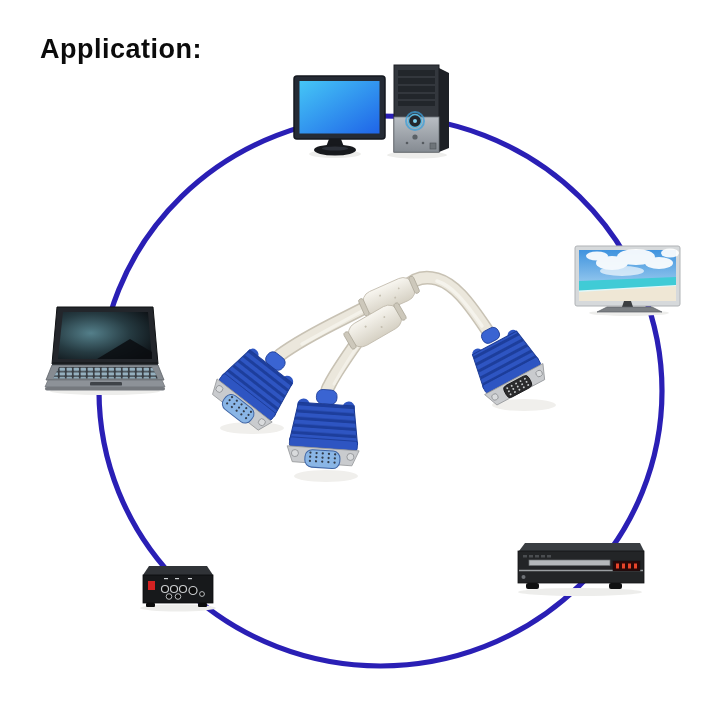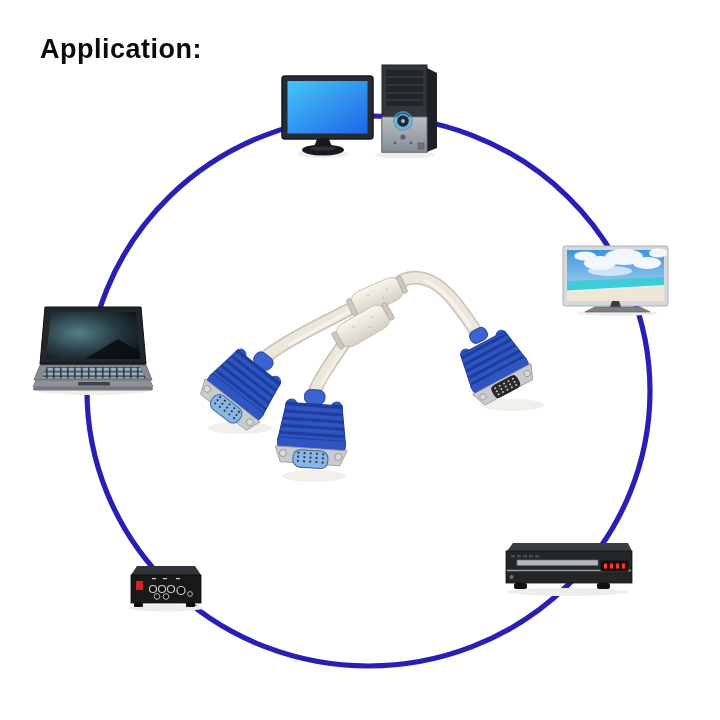--- a/index.html
+++ b/index.html
@@ -1,21 +1,21 @@
 <!DOCTYPE html>
 <html><head>
 <meta charset="utf-8">
 <style>
   html,body{margin:0;padding:0;}
   body{
     width:720px;height:720px;background:#ffffff;
     font-family:"Liberation Sans","DejaVu Sans",sans-serif;
     position:relative;overflow:hidden;
   }
-  .stage{position:absolute;left:0;top:0;width:621px;height:720px;}
+  .stage{position:absolute;left:0;top:0;width:621px;height:720px;padding-left:12px;}
   .page-title{
     position:absolute;left:40px;top:34px;
     font-size:27px;font-weight:bold;color:#0b0b0b;letter-spacing:0.5px;
   }
   svg{display:block;}
 </style>
 </head>
 <body>
 
 <div class="stage">

